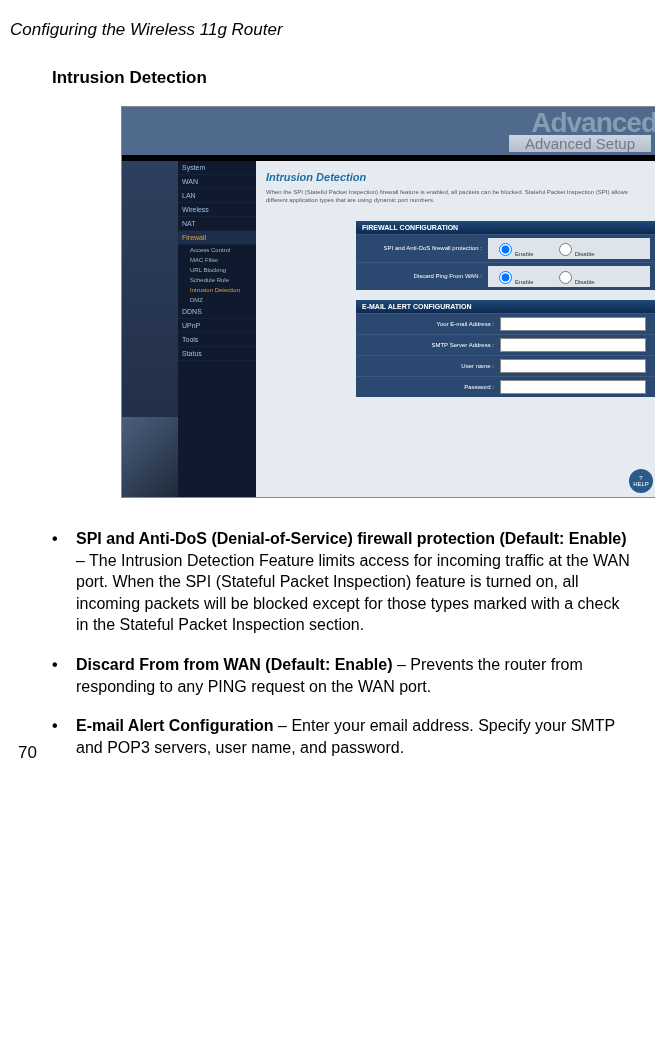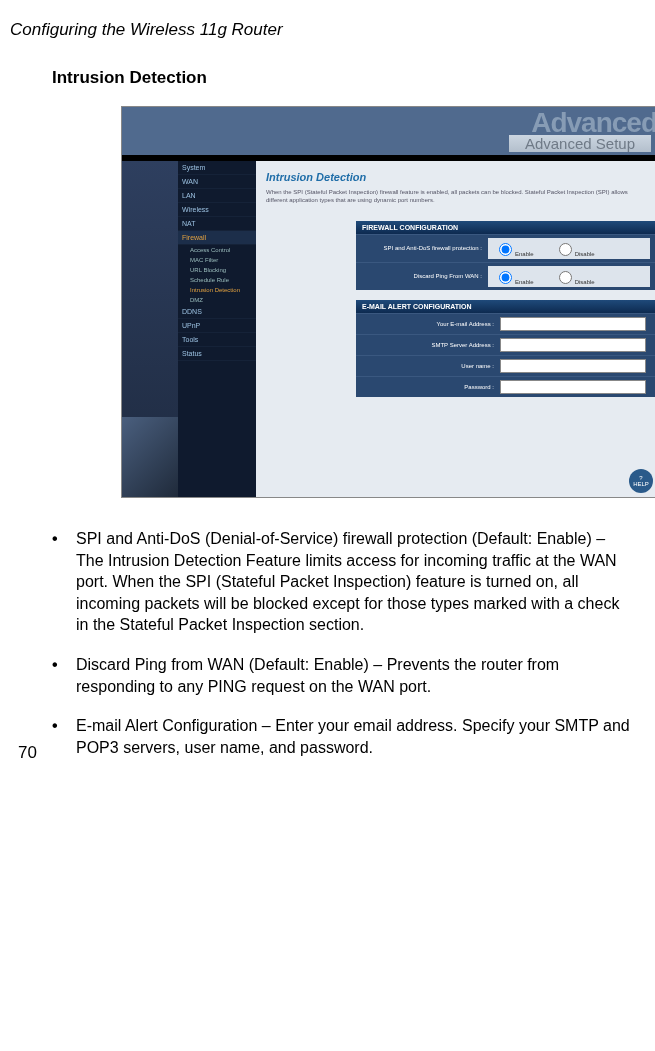--- a/index.html
+++ b/index.html
@@ -26,21 +26,21 @@
 .cfg-row{background:#2a4870;color:#fff;font-size:6px;padding:3px 6px;display:flex;align-items:center;border-top:1px solid #3a5880}
 .cfg-label{flex:1;text-align:right;padding-right:6px}
 .cfg-radios{width:150px;background:#dde4ec;color:#333;padding:2px 6px;display:flex;gap:20px}
 .cfg-input{width:150px}
 .cfg-input input{width:140px;height:10px;font-size:6px;border:1px solid #888}
 .help-badge{position:absolute;right:4px;bottom:4px;width:24px;height:24px;border-radius:50%;background:#2a5a8a;color:#fff;font-size:6px;display:flex;align-items:center;justify-content:center;flex-direction:column}
 .content{margin:30px 0 0 42px;width:580px}
 .bullet{display:flex;margin-bottom:18px;font-size:16px;line-height:1.35}
 .bullet-dot{width:24px;flex-shrink:0;font-weight:bold}
 .bullet-text{flex:1}
-.bold{font-weight:normal}
+.bold{font-weight:bold}
 .page-num{position:absolute;bottom:14px;left:18px;font-size:17px}
 </style>
 </head>
 <body>
 
 <div class="page">
   <div class="header">Configuring the Wireless 11g Router</div>
   <div class="section-title">Intrusion Detection</div>
 
   <div class="screenshot">
@@ -117,21 +117,21 @@
     </div>
   </div>
 
   <div class="content">
     <div class="bullet">
       <div class="bullet-dot">•</div>
       <div class="bullet-text"><span class="bold">SPI and Anti-DoS (Denial-of-Service) firewall protection (Default: Enable)</span><span> – The Intrusion Detection Feature limits access for incoming traffic at the WAN port. When the SPI (Stateful Packet Inspection) feature is turned on, all incoming packets will be blocked except for those types marked with a check in the Stateful Packet Inspection section.</span></div>
     </div>
     <div class="bullet">
       <div class="bullet-dot">•</div>
-      <div class="bullet-text"><span class="bold">Discard Ping from WAN (Default: Enable)</span><span> – Prevents the router from responding to any PING request on the WAN port.</span></div>
+      <div class="bullet-text"><span class="bold">Discard From from WAN (Default: Enable)</span><span> – Prevents the router from responding to any PING request on the WAN port.</span></div>
     </div>
     <div class="bullet">
       <div class="bullet-dot">•</div>
       <div class="bullet-text"><span class="bold">E-mail Alert Configuration</span><span> – Enter your email address. Specify your SMTP and POP3 servers, user name, and password.</span></div>
     </div>
   </div>
 
   <div class="page-num">70</div>
 </div>
 

